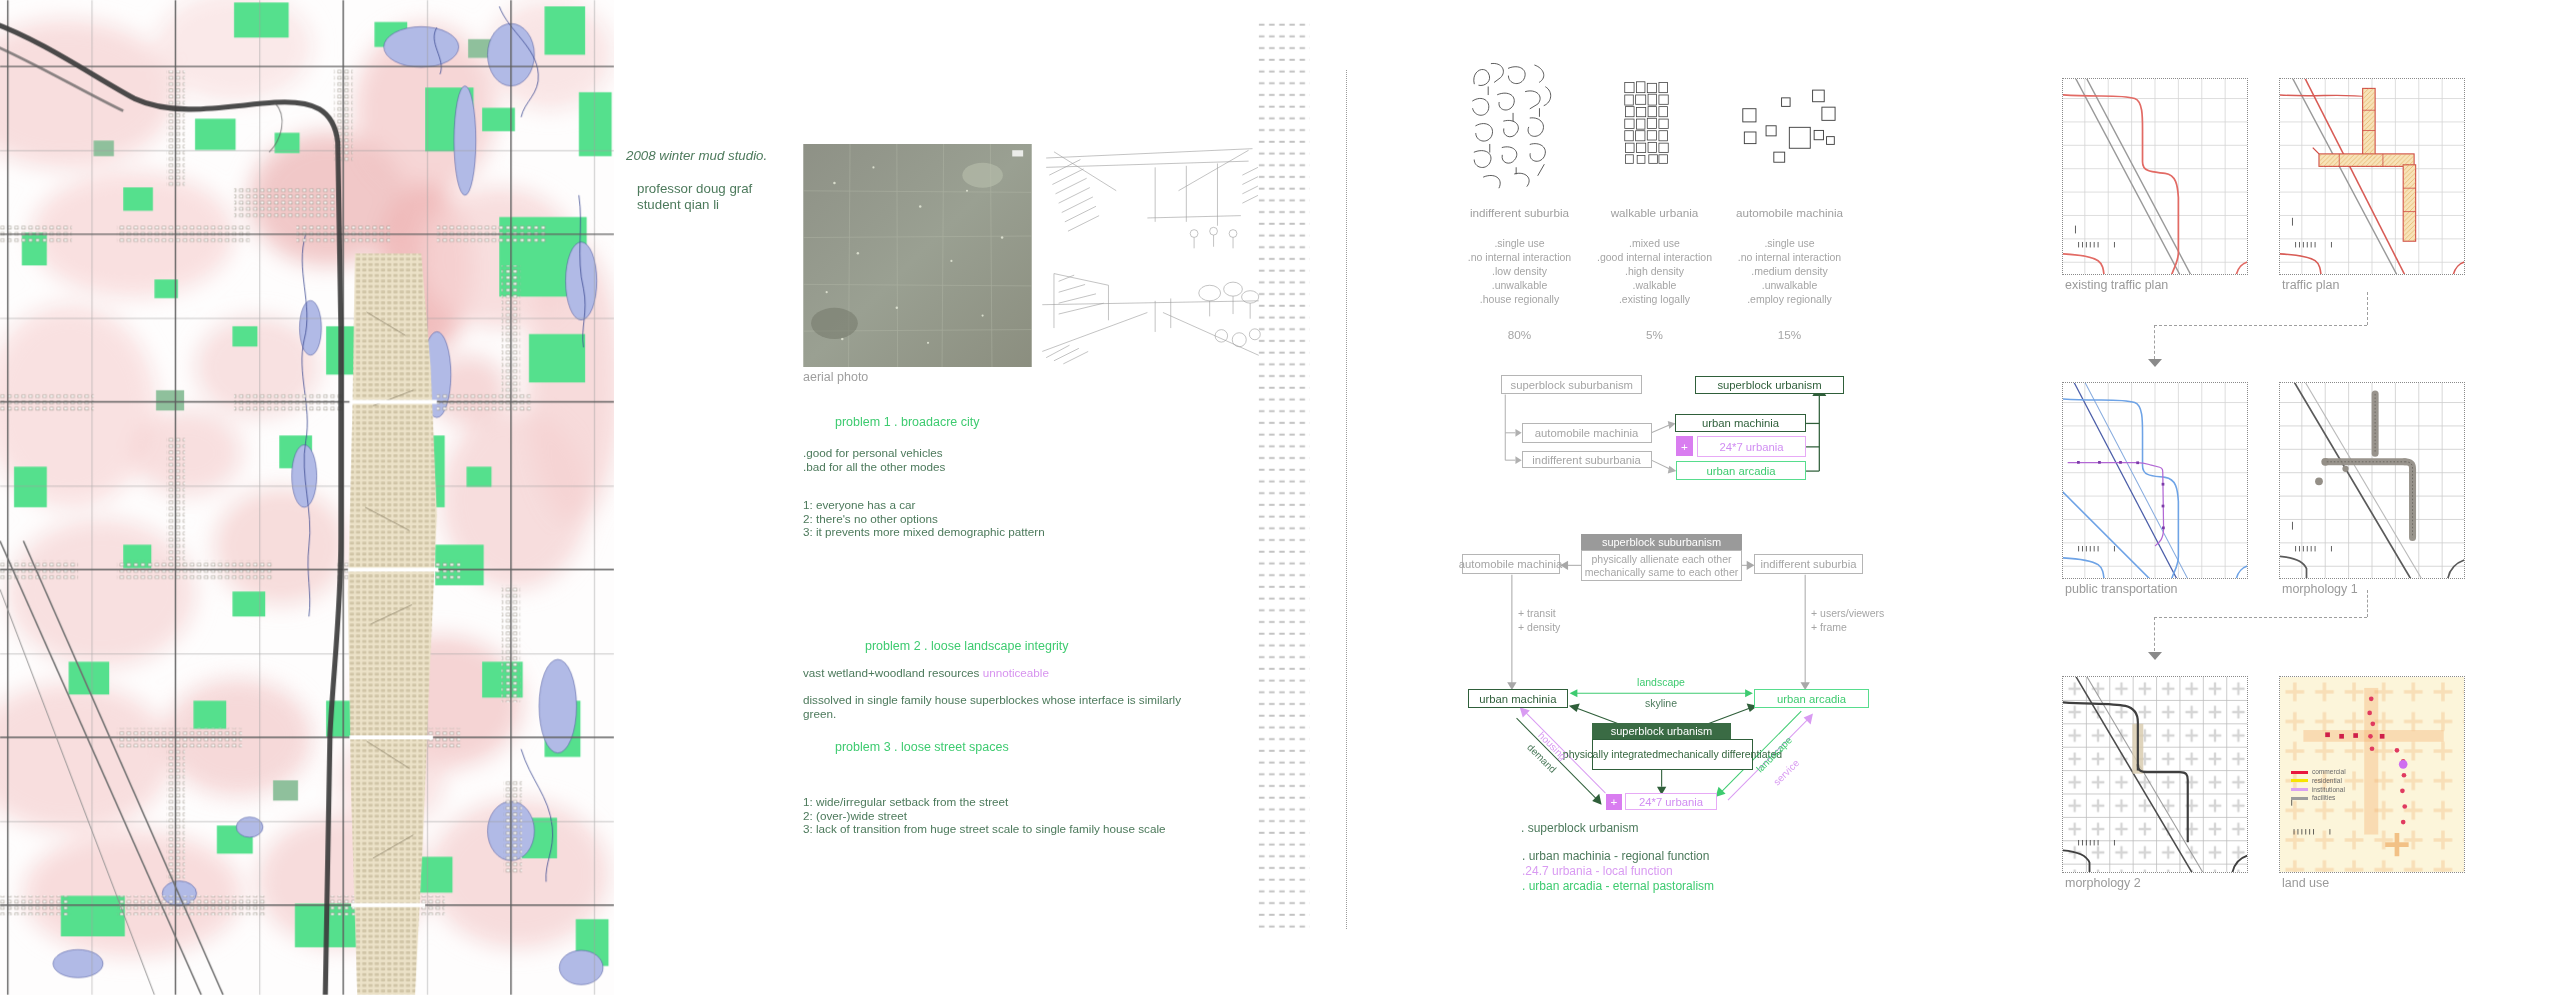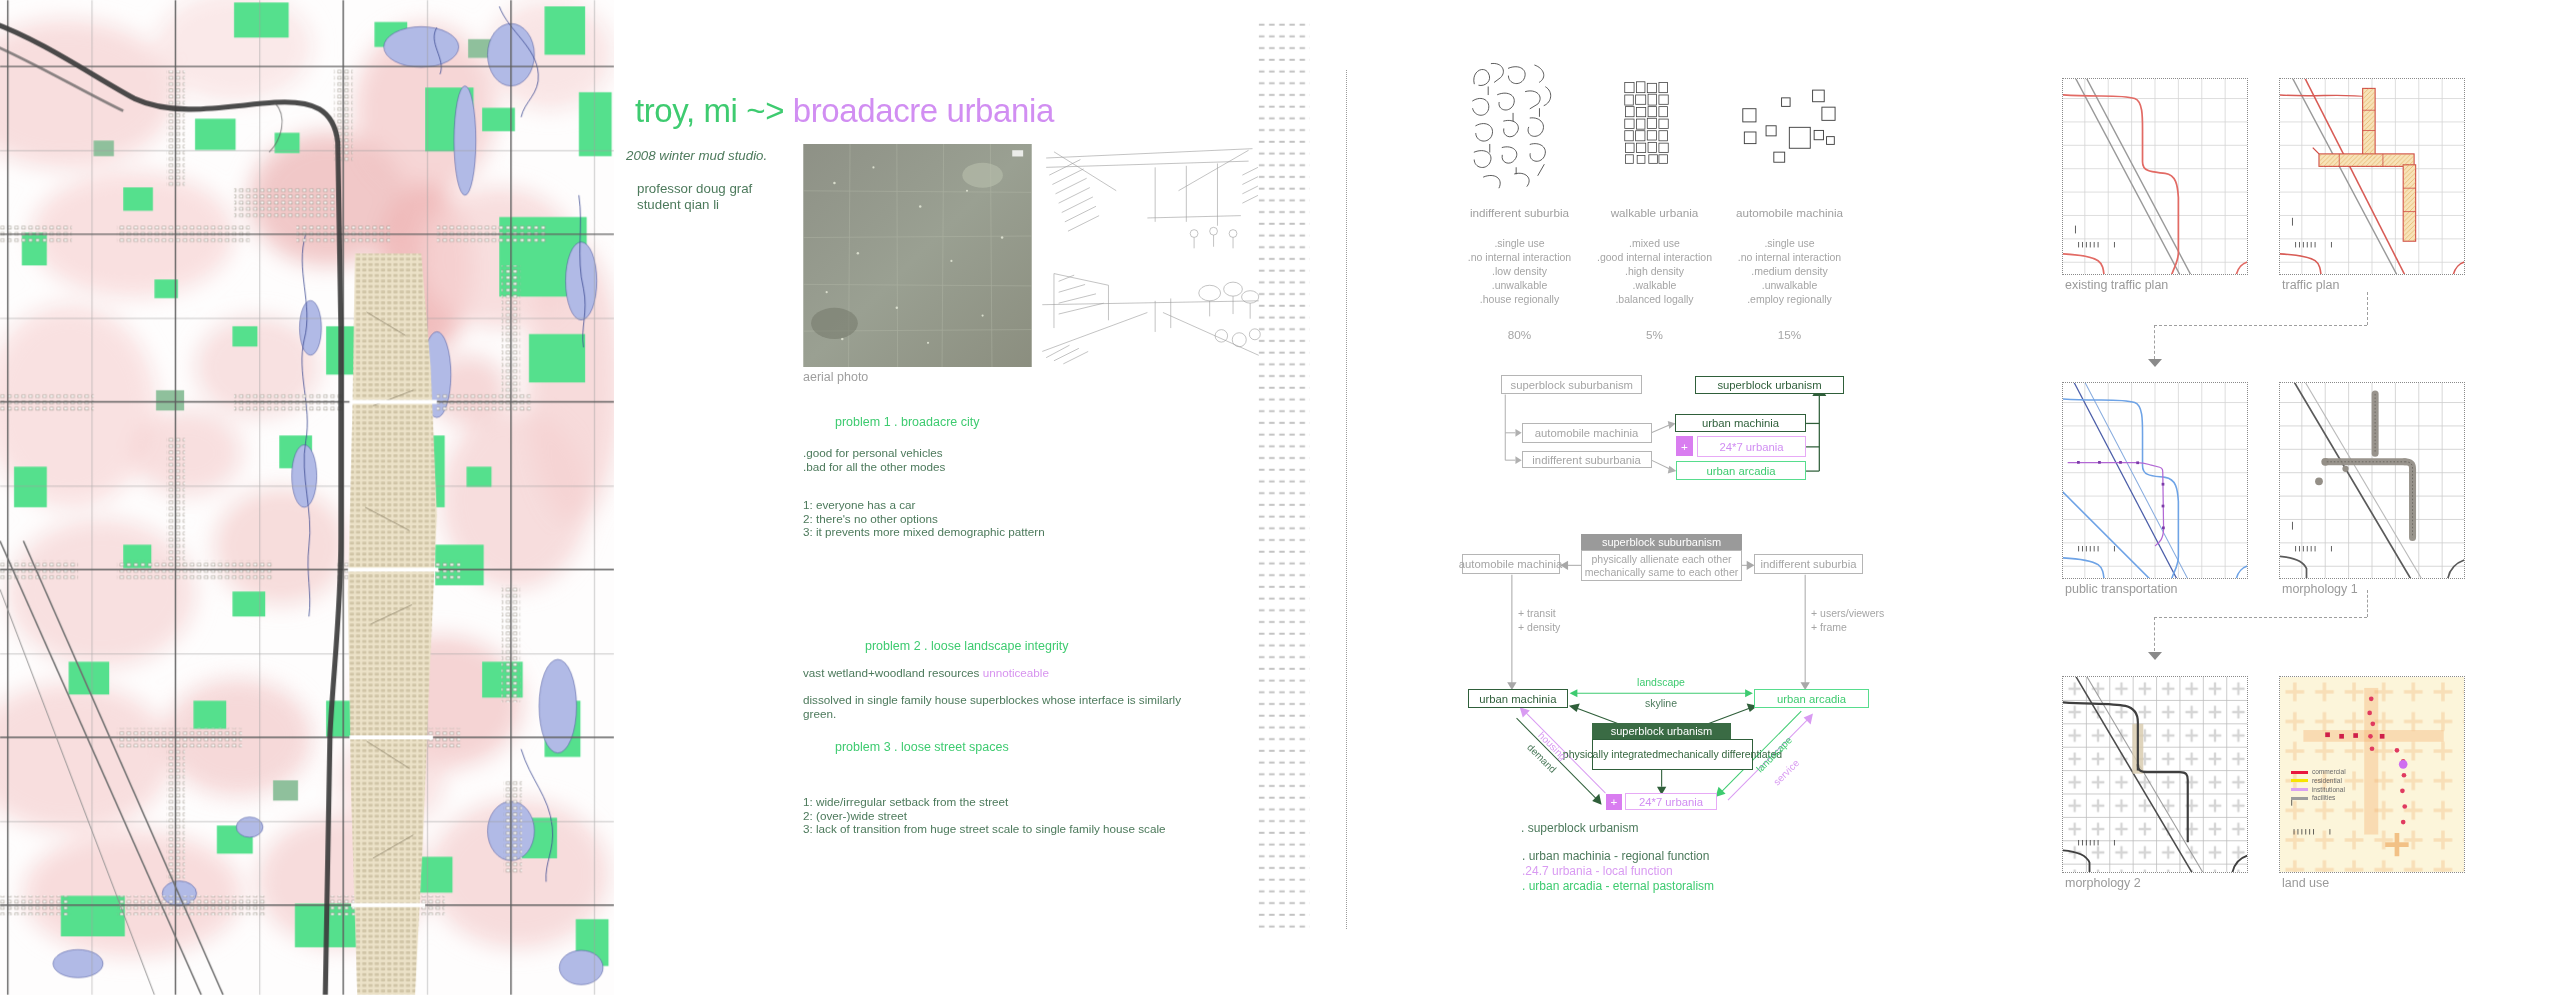--- a/index.html
+++ b/index.html
@@ -221,24 +221,20 @@
         <path d="M-12 56 C 40 78 108 118 158 142" stroke="#5a5a5a" stroke-width="3.5" opacity=".7"></path>
         <path d="M-12 28 C 55 52 120 98 172 126 C 228 152 300 134 352 131 C 402 128 428 140 433 182 L 437 420 L 437 690 C 437 782 427 862 423 942 L 417 1275" stroke="#3c3c3c" stroke-width="6.5" opacity=".92" stroke-linejoin="round"></path>
         <path d="M352 131 C 370 150 360 180 345 195" stroke="#555555" stroke-width="1.5" opacity=".6"></path>
         <path d="M0 693 L258 1275" stroke="#6f6f6f" stroke-width="2"></path>
         <path d="M30 693 L286 1275" stroke="#6f6f6f" stroke-width="2"></path>
         <path d="M0 755 L198 1275" stroke="#8d8d8d" stroke-width="1.2"></path>
       </g>
     </svg>
   </div>
 
-  <div class="abs title" style="left:635px;top:92px;">
-    <span class="ttl-green">troy, mi ~&gt;</span>
-    <span class="ttl-violet">broadacre urbania</span>
-  </div>
   <div class="abs meta" style="left:626px;top:148px;font-style:italic;">2008 winter mud studio.</div>
   <div class="abs meta" style="left:637px;top:181px;">professor doug graf</div>
   <div class="abs meta" style="left:637px;top:197px;">student qian li</div>
 
   <div class="abs" style="left:803px;top:144px;">
     <svg width="229" height="223" viewBox="0 0 293 286">
       <defs>
         <linearGradient id="agrad" x1="0" y1="0" x2="1" y2="1">
           <stop offset="0" stop-color="#8e9186"></stop>
             <stop offset="0.5" stop-color="#9aa092"></stop>
@@ -468,21 +464,21 @@
     <div>.no internal interaction</div>
     <div>.low density</div>
     <div>.unwalkable</div>
     <div>.house regionally</div>
   </div>
   <div class="abs attr-col" style="left:1588px;top:236px;">
     <div>.mixed use</div>
     <div>.good internal interaction</div>
     <div>.high density</div>
     <div>.walkable</div>
-    <div>.balanced logally</div>
+    <div>.existing logally</div>
   </div>
   <div class="abs attr-col" style="left:1723px;top:236px;">
     <div>.single use</div>
     <div>.no internal interaction</div>
     <div>.medium density</div>
     <div>.unwalkable</div>
     <div>.employ regionally</div>
   </div>
   <div class="abs pct" style="left:1453px;top:328px;">80%</div>
   <div class="abs pct" style="left:1588px;top:328px;">5%</div>

